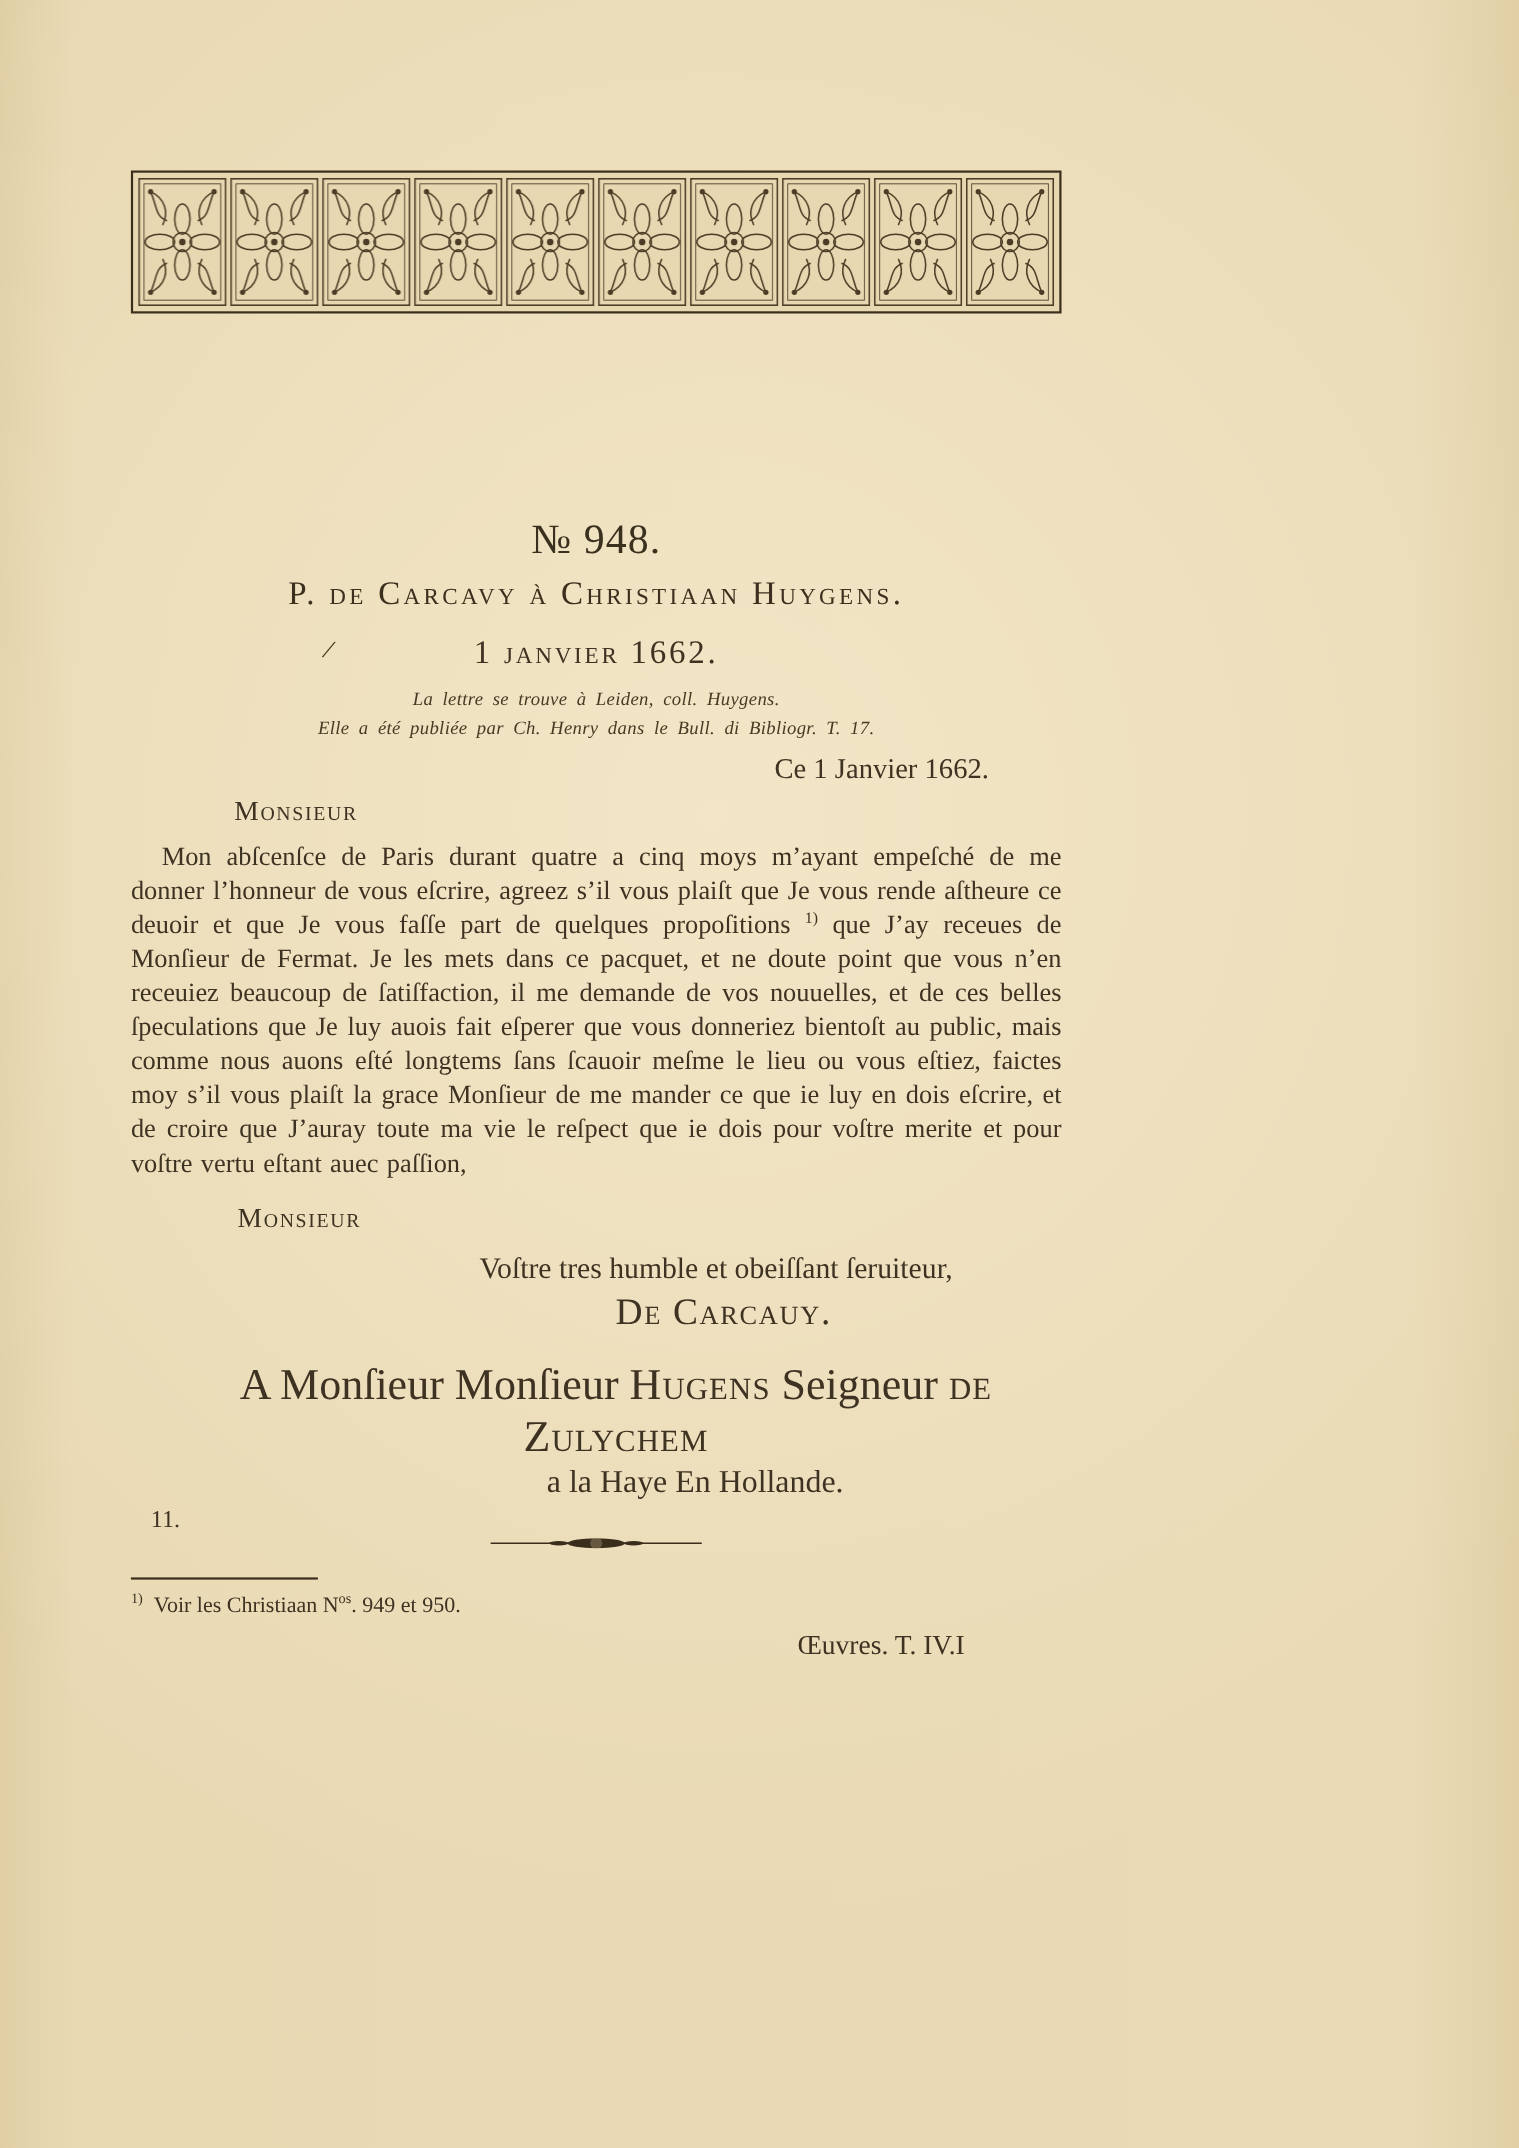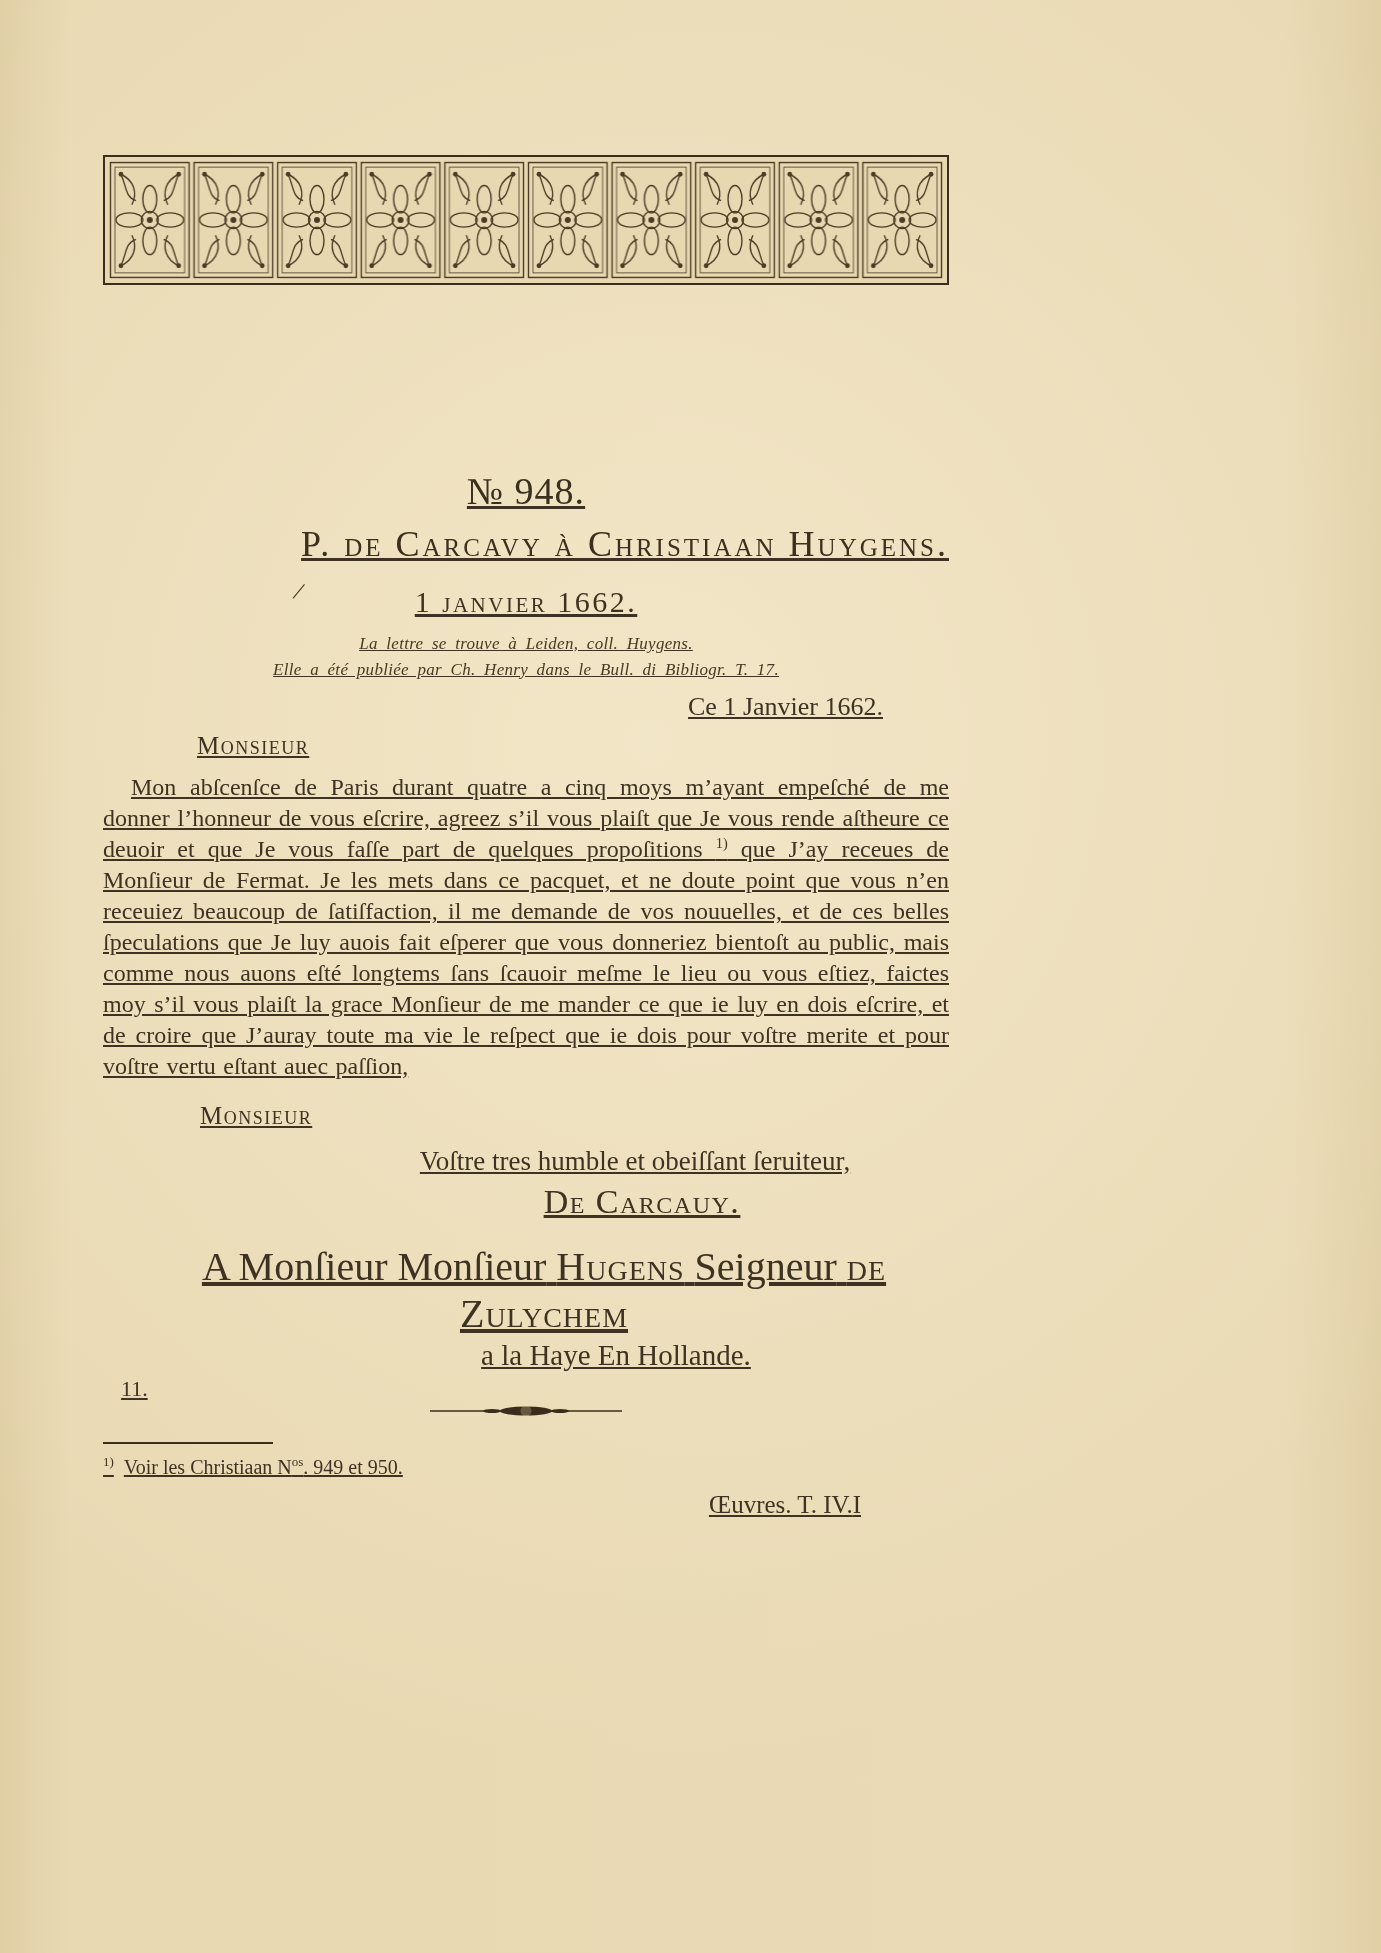--- a/index.html
+++ b/index.html
@@ -13,24 +13,23 @@
     font-family: "Liberation Serif", "DejaVu Serif", serif;
     color: #3e3222;
     background:
       radial-gradient(ellipse 115% 85% at 47% 38%, rgba(255,249,228,0.40), rgba(255,249,228,0) 62%),
       linear-gradient(90deg, #e0cfa5 0%, #e9d9b3 5%, #eadab5 93%, #e1d0a6 100%),
       #e8d8b2;
   }
 
   .content {
     position: absolute;
-    left: 103px;
+    left: 119px;
     top: 0;
     width: 846px;
-    text-decoration: underline;
   }
 
   
   .ornament-band {
     margin-top: 155px;
     height: 130px;
     border: 2px solid #3a2e1c;
     padding: 3px;
     background: #e8d8b1;
   }
@@ -39,23 +38,23 @@
   
   .doc-number {
     margin-top: 184px;
     text-align: center;
     font-size: 38px;
     letter-spacing: 1px;
     color: #39301e;
   }
   .doc-title {
     margin-top: 10px;
-    text-align: right;
-    font-variant: small-caps;
-    font-size: 36px;
+    text-align: center;
+    font-variant: small-caps;
+    font-size: 30px;
     letter-spacing: 3px;
     color: #3b2f1d;
   }
   .doc-date {
     margin-top: 20px;
     text-align: center;
     font-variant: small-caps;
     font-size: 30px;
     letter-spacing: 2.5px;
   }

